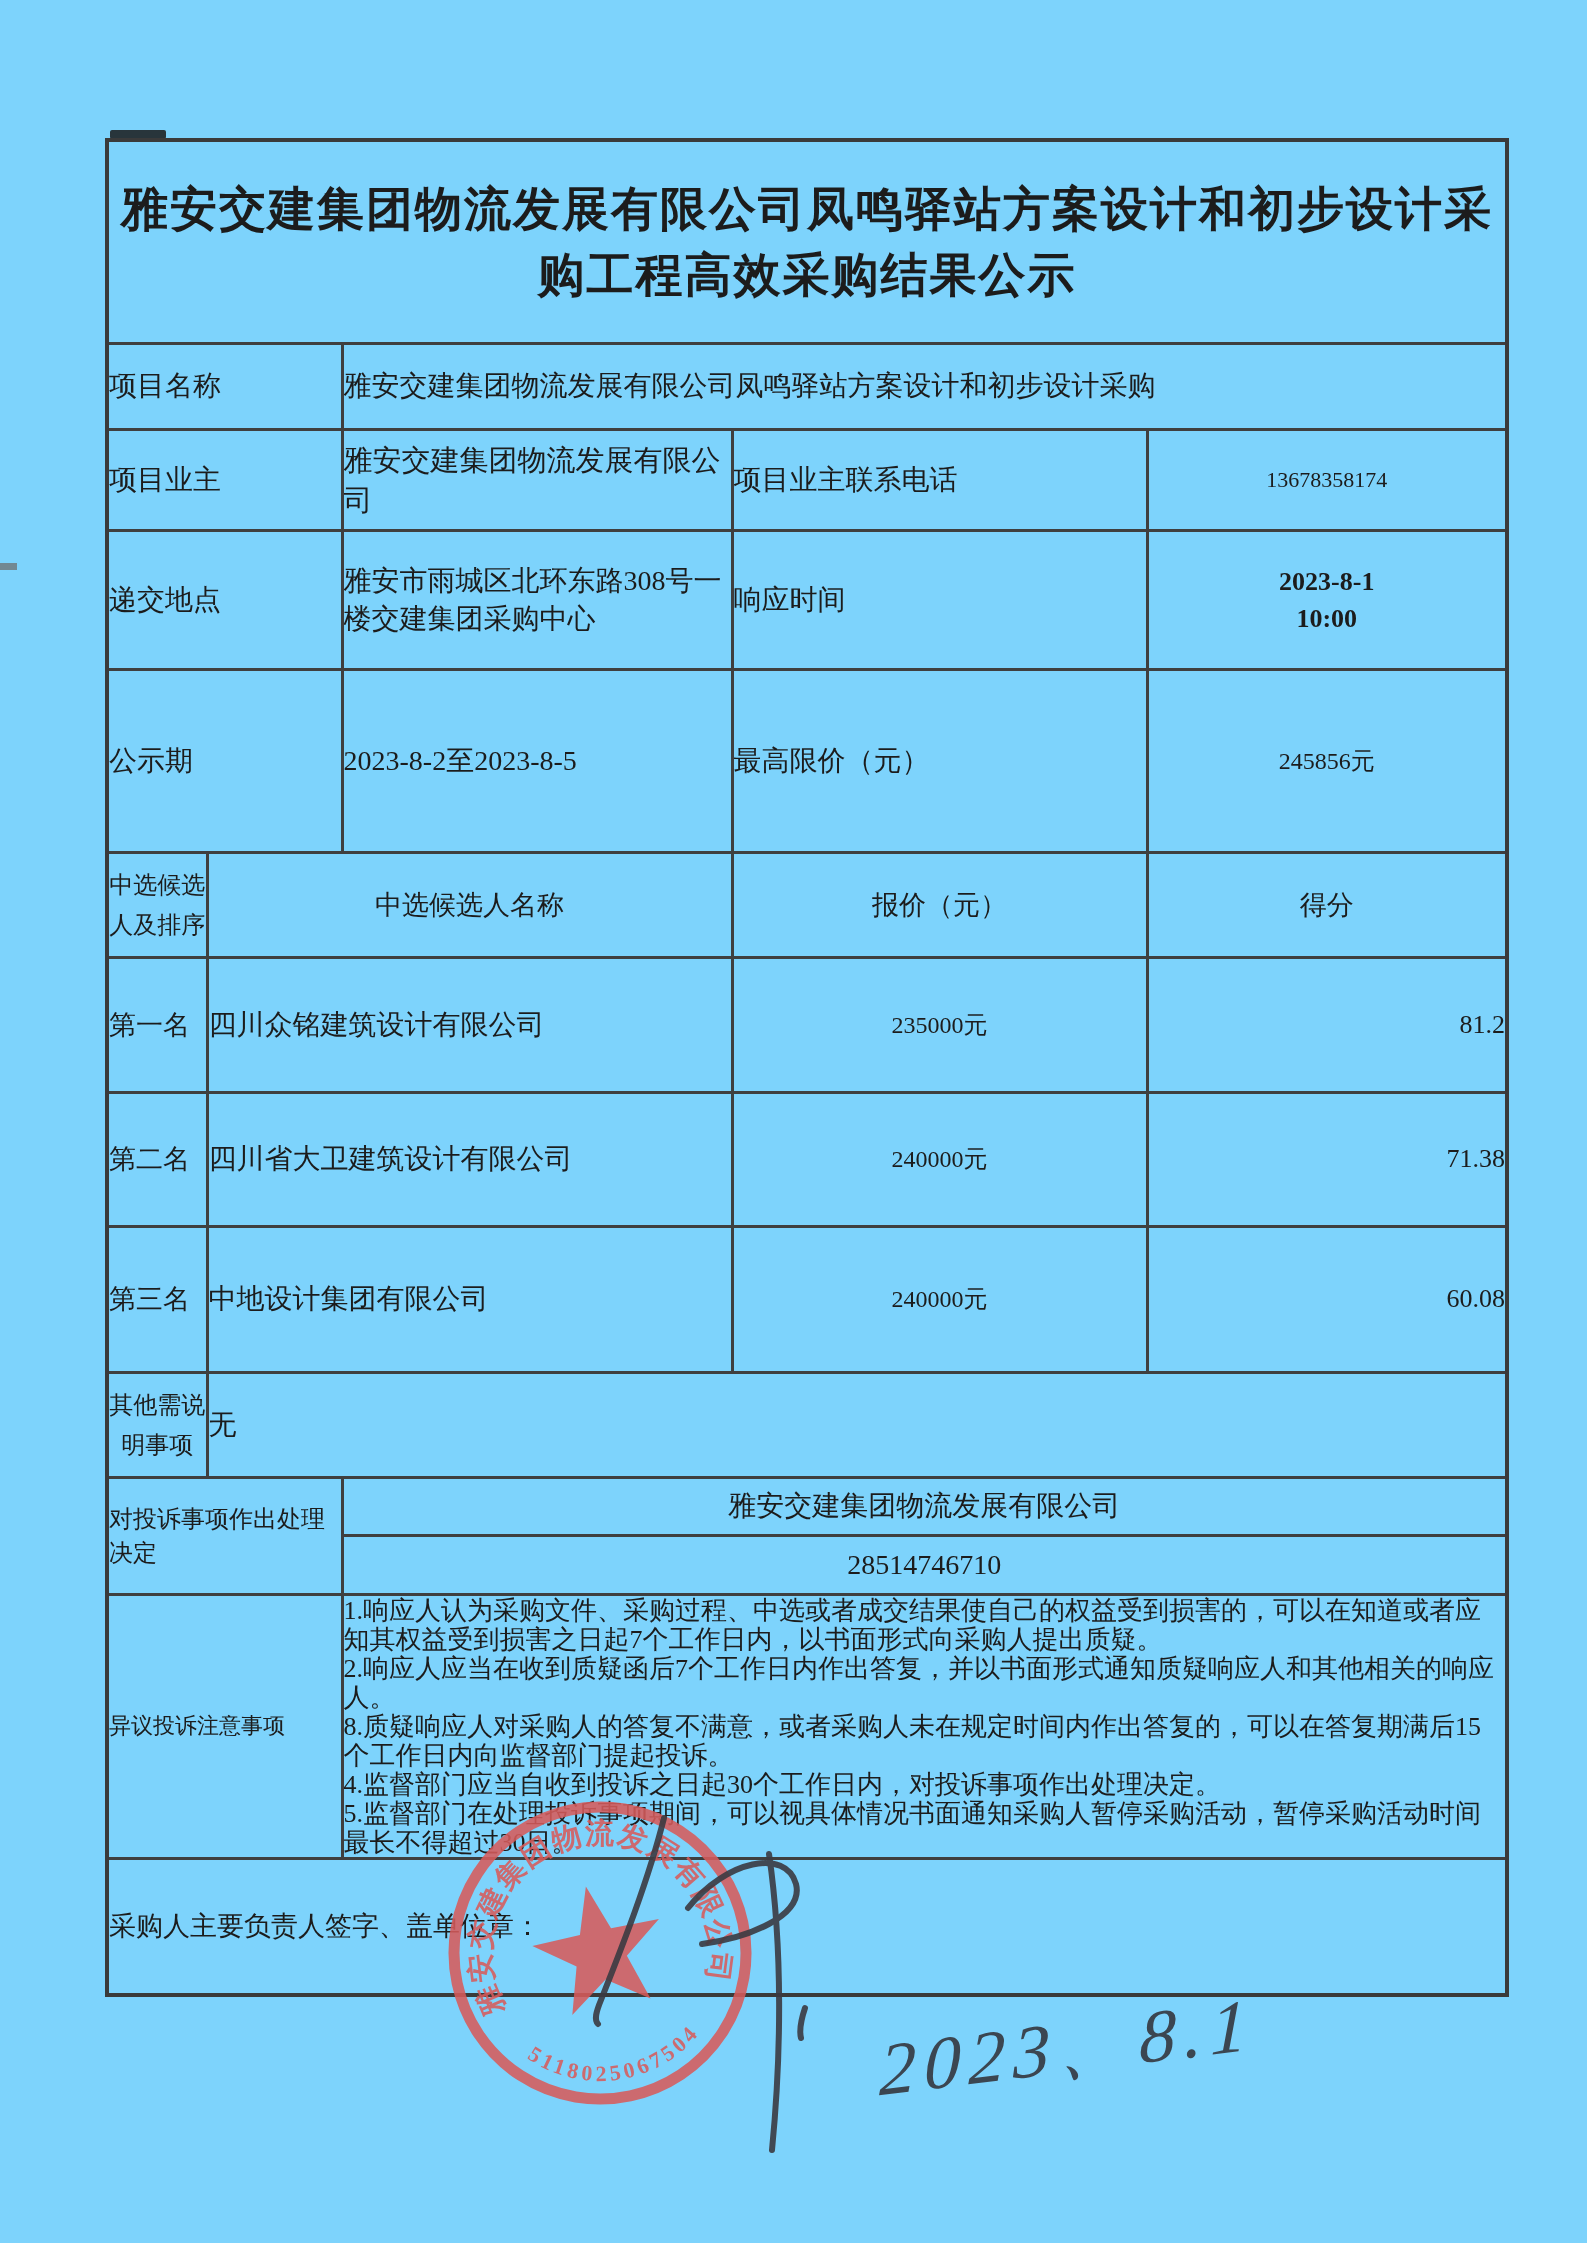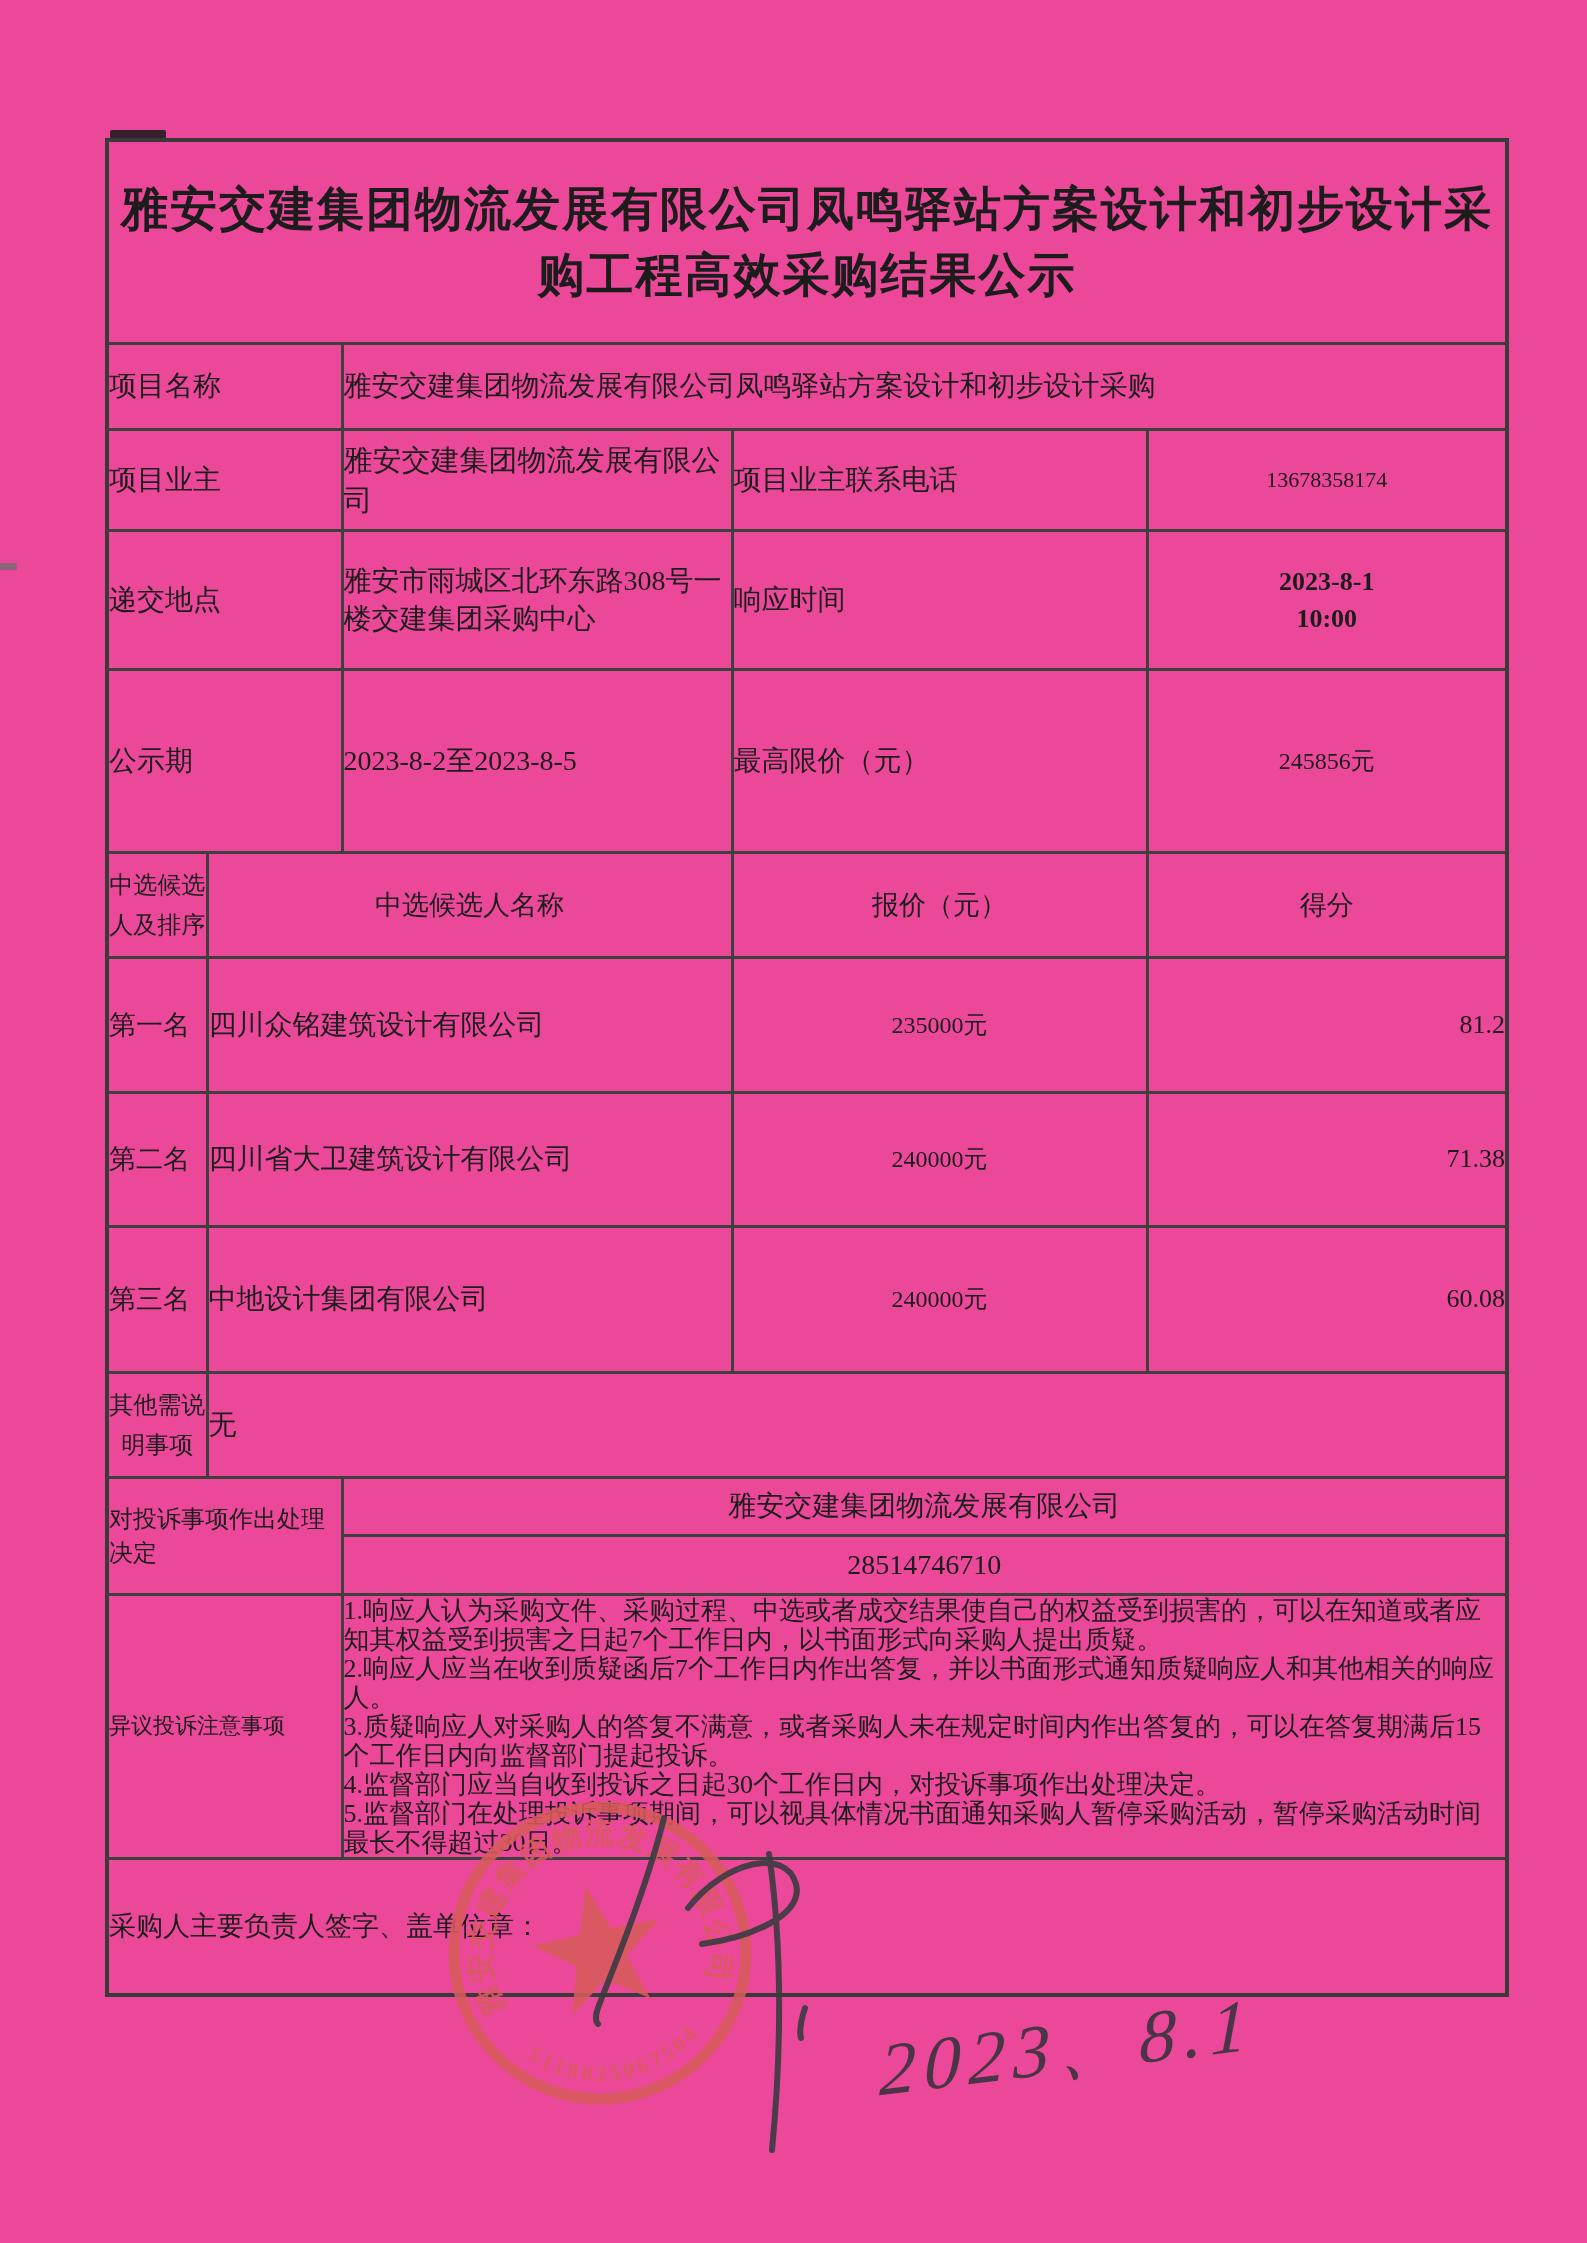--- a/index.html
+++ b/index.html
@@ -1,19 +1,19 @@
 <!DOCTYPE html>
 <html><head>
 <meta charset="utf-8">
 <style>
   html,body{margin:0;padding:0;background:#e8e8e8;}
   .page{
     position:relative;
     width:1587px;height:2243px;
-    background:#ec4899;
+    background:#7dd3fc;
     overflow:hidden;
     font-family:"Liberation Serif","DejaVu Serif",serif;
     color:#1c1c1c;
   }
   
   table.doc{
     position:absolute;left:105px;top:138px;
     width:1400px;
     border-collapse:collapse;
     table-layout:fixed;
@@ -170,21 +170,21 @@
     </tr>
     <tr class="rs2">
       <td colspan="3" class="sup-c">28514746710</td>
     </tr>
 
     <tr class="rc">
       <td colspan="2" class="lab" style="font-size:22px;margin-top:24px;">异议投诉注意事项</td>
       <td colspan="3" class="complaint-cell">
         <div>1.响应人认为采购文件、采购过程、中选或者成交结果使自己的权益受到损害的，可以在知道或者应知其权益受到损害之日起7个工作日内，以书面形式向采购人提出质疑。</div>
         <div>2.响应人应当在收到质疑函后7个工作日内作出答复，并以书面形式通知质疑响应人和其他相关的响应人。</div>
-        <div>3.质疑响应人对采购人的答复不满意，或者采购人未在规定时间内作出答复的，可以在答复期满后15个工作日内向监督部门提起投诉。</div>
+        <div>8.质疑响应人对采购人的答复不满意，或者采购人未在规定时间内作出答复的，可以在答复期满后15个工作日内向监督部门提起投诉。</div>
         <div>4.监督部门应当自收到投诉之日起30个工作日内，对投诉事项作出处理决定。</div>
         <div>5.监督部门在处理投诉事项期间，可以视具体情况书面通知采购人暂停采购活动，暂停采购活动时间最长不得超过30日。</div>
       </td>
     </tr>
 
     <tr class="rsig">
       <td colspan="5" class="sign-lab">采购人主要负责人签字、盖单位章：</td>
     </tr>
   </tbody>
     </table>

